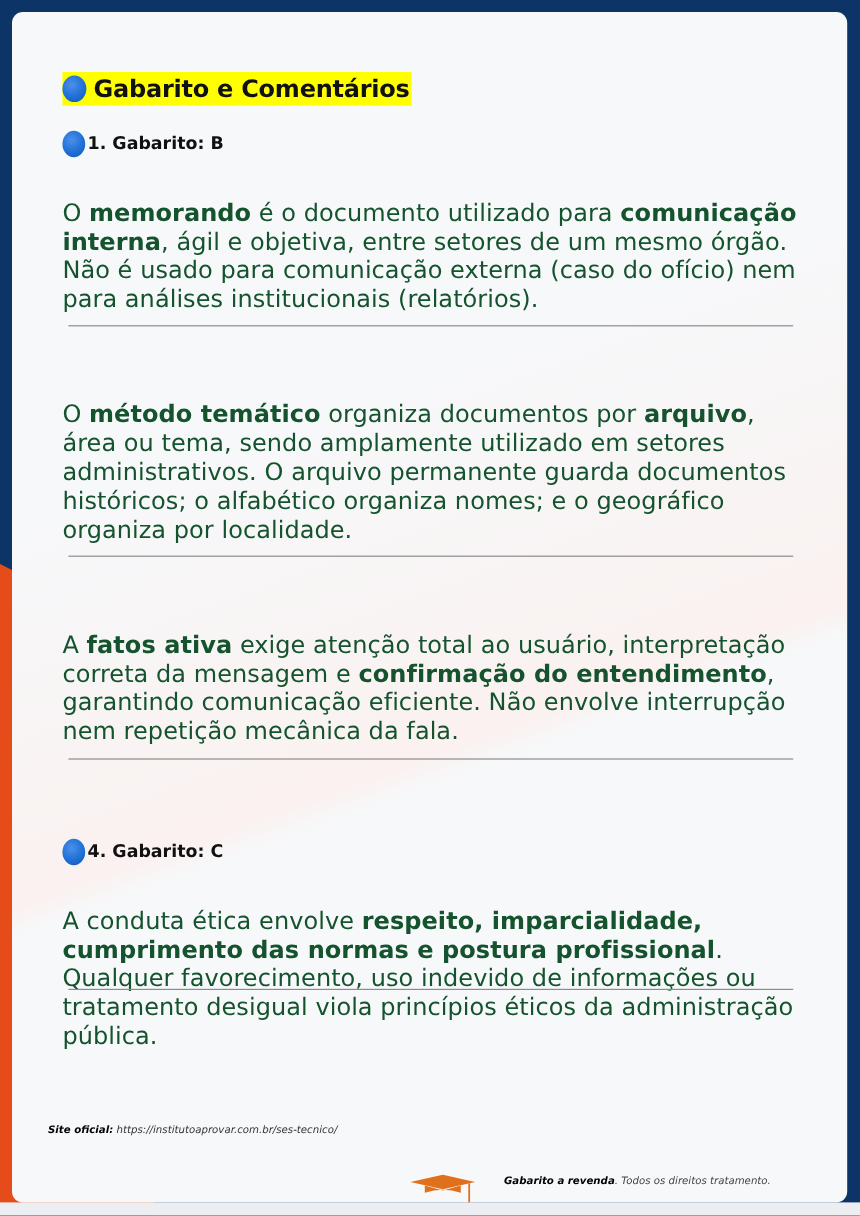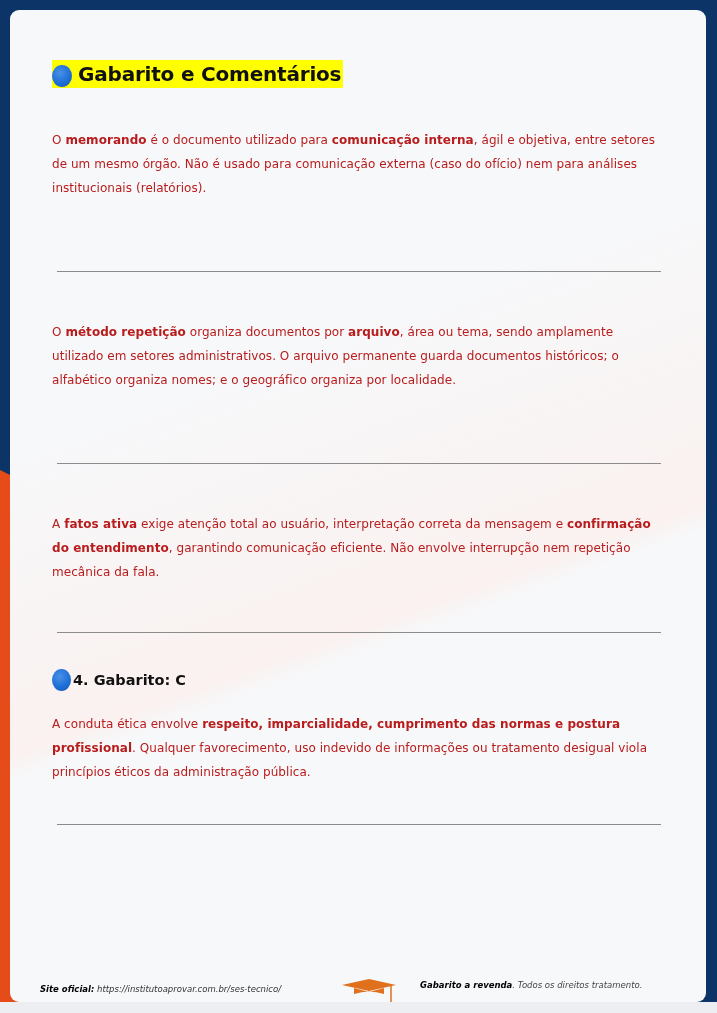--- a/index.html
+++ b/index.html
@@ -25,41 +25,41 @@
     .card-shade {
       position: absolute; left: 0; top: 0; width: 100%; height: 100%;
       background: linear-gradient(160deg, rgba(255,255,255,0) 0%, rgba(255,255,255,0) 35%, rgba(253,236,232,0.55) 60%, rgba(255,255,255,0) 62%);
       pointer-events: none;
     }
     .content { position: absolute; left: 42px; top: 0; width: 612px; }
     .doc-title {
       position: absolute; top: 50px; left: 0;
       background: #ffff00; padding: 1px 2px 1px 0;
       font-size: 20px; font-weight: bold; letter-spacing: -0.2px; line-height: 26px;
-      display: inline-flex; align-items: flex-end;
+      display: inline-flex; align-items: center;
     }
     .dot {
       display: inline-block; width: 20px; height: 22px; border-radius: 50%;
       background: radial-gradient(circle at 40% 35%, #4a90e8 0%, #1f6fd6 55%, #1456b3 100%);
       margin-right: 6px; flex-shrink: 0;
     }
     .dot.sm { width: 19px; height: 22px; margin-right: 2px; }
     .section { position: absolute; left: 0; width: 612px; }
     .s-head {
       display: flex; align-items: center; font-size: 14.5px; font-weight: bold; height: 24px;
     }
     .s-body {
-      margin-top: 20px; font-size: 12px; line-height: 24px; color: #b91c1c; letter-spacing: 0.05px;
+      margin-top: 33px; font-size: 20px; line-height: 24px; color: #14532d; letter-spacing: 0.05px;
     }
     .s-body b { font-weight: bold; }
     .divider {
       position: absolute; left: 5px; width: 604px; height: 1px; background: #8c8c8c;
     }
     .footer-left {
-      position: absolute; left: 40px; top: 937px; font-size: 8.5px; font-style: italic; color: #333; margin-top: 47px;
+      position: absolute; left: 40px; top: 937px; font-size: 8.5px; font-style: italic; color: #333;
     }
     .footer-left b, .footer-right b { color: #000; font-weight: bold; }
     .footer-right {
       position: absolute; left: 420px; top: 980px; font-size: 8.5px; font-style: italic; color: #444;
     }
     .cap-icon { position: absolute; left: 340px; top: 978px; width: 58px; height: 24px; }
   </style>
 </head>
 <body>
 
@@ -69,35 +69,39 @@
 <div class="card">
   <div class="card-shade"></div>
   <div class="content">
 
     <div class="doc-title">
       <span class="dot"></span>
       <span>Gabarito e Comentários</span>
     </div>
 
     <div class="section" style="top:98px">
+      <div class="s-head">
+        <span class="dot sm"></span>
+        <span>1. Gabarito: B</span>
+      </div>
       <div class="s-body"><span>O </span><b>memorando</b><span> é o documento utilizado para </span><b>comunicação interna</b><span>, ágil e objetiva, entre setores de um mesmo órgão. Não é usado para comunicação externa (caso do ofício) nem para análises institucionais (relatórios).</span></div>
     </div>
     <div class="divider" style="top:261px"></div>
 
     <div class="section" style="top:290px">
-      <div class="s-body"><span>O </span><b>método repetição</b><span> organiza documentos por </span><b>arquivo</b><span>, área ou tema, sendo amplamente utilizado em setores administrativos. O arquivo permanente guarda documentos históricos; o alfabético organiza nomes; e o geográfico organiza por localidade.</span></div>
+      <div class="s-body"><span>O </span><b>método temático</b><span> organiza documentos por </span><b>arquivo</b><span>, área ou tema, sendo amplamente utilizado em setores administrativos. O arquivo permanente guarda documentos históricos; o alfabético organiza nomes; e o geográfico organiza por localidade.</span></div>
     </div>
     <div class="divider" style="top:453px"></div>
 
     <div class="section" style="top:482px">
       <div class="s-body"><span>A </span><b>fatos ativa</b><span> exige atenção total ao usuário, interpretação correta da mensagem e </span><b>confirmação do entendimento</b><span>, garantindo comunicação eficiente. Não envolve interrupção nem repetição mecânica da fala.</span></div>
     </div>
     <div class="divider" style="top:622px"></div>
 
-    <div class="section" style="top:658px">
+    <div class="section" style="top:688px">
       <div class="s-head">
         <span class="dot sm"></span>
         <span>4. Gabarito: C</span>
       </div>
       <div class="s-body"><span>A conduta ética envolve </span><b>respeito, imparcialidade, cumprimento das normas e postura profissional</b><span>. Qualquer favorecimento, uso indevido de informações ou tratamento desigual viola princípios éticos da administração pública.</span></div>
     </div>
     <div class="divider" style="top:814px"></div>
 
     <div class="section" style="top:841px">
     </div>

